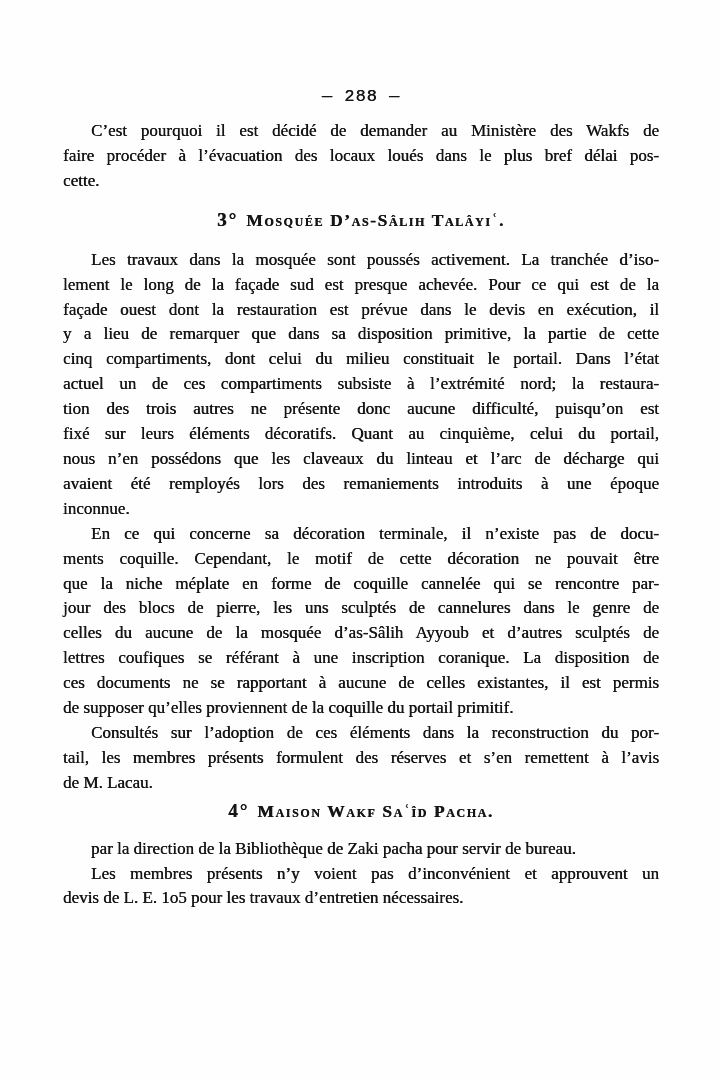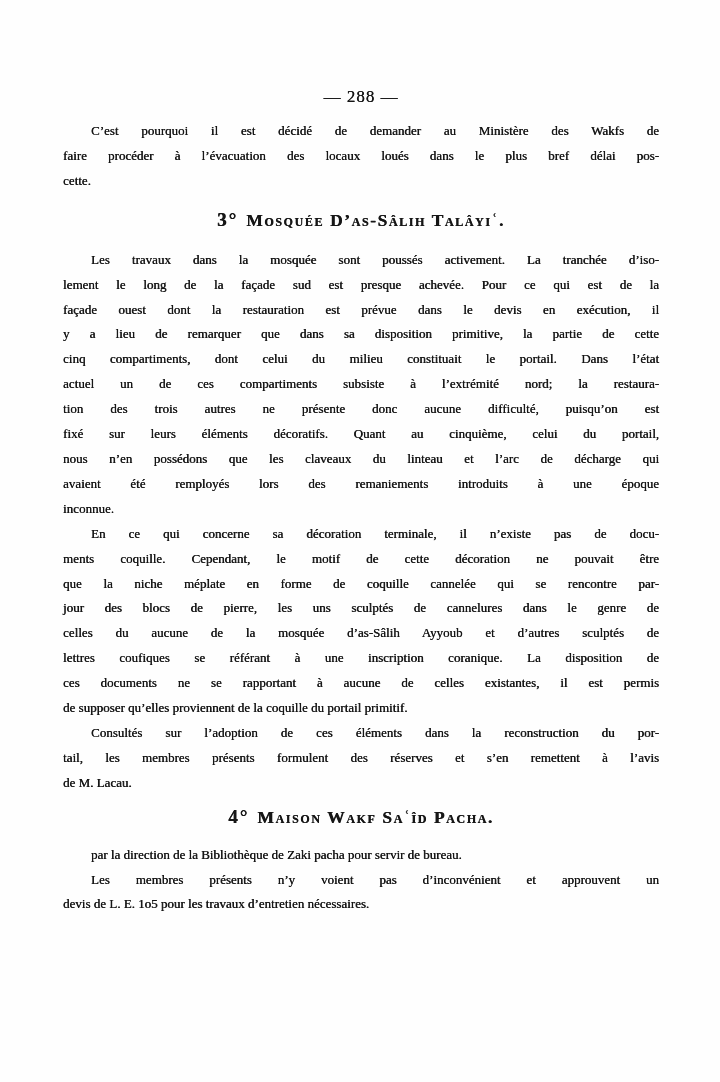--- a/index.html
+++ b/index.html
@@ -14,40 +14,41 @@
     box-sizing: border-box;
     padding: 84px 61px 0 63px;
     overflow: hidden;
     text-shadow: 0.35px 0 0 currentColor; 
   }
   .pageno {
     text-align: center;
     font-size: 17px;
     line-height: 26px;
     letter-spacing: 1px;
+    font-family: Liberation Mono, monospace;
   }
-  .para { font-size: 13px; }
+  .para { font-size: 17px; }
   .para .line {
     line-height: 24.9px;
     text-align: justify;
     text-align-last: justify;
   }
   .para .line:last-child { text-align-last: left; }
   .para .line:first-child { text-indent: 28px; }
   .p1 { margin-top: 9px; }
   .p2 { margin-top: 14px; }
   .p3, .p4, .p6 { margin-top: 0; }
   .p5 { margin-top: 12px; }
   .heading {
     text-align: center;
     font-weight: bold;
     line-height: 26px;
   }
   .h3 { margin-top: 13px; }
-  .h4 { margin-top: 8px; }
+  .h4 { margin-top: 2px; }
   .heading .hnum {
     font-size: 19px;
     letter-spacing: 2px;
     font-variant: normal;
     padding-right: 8px;
   }
   .heading .htitle {
     font-variant: small-caps;
     font-size: 17.5px;
     letter-spacing: 1.6px;

